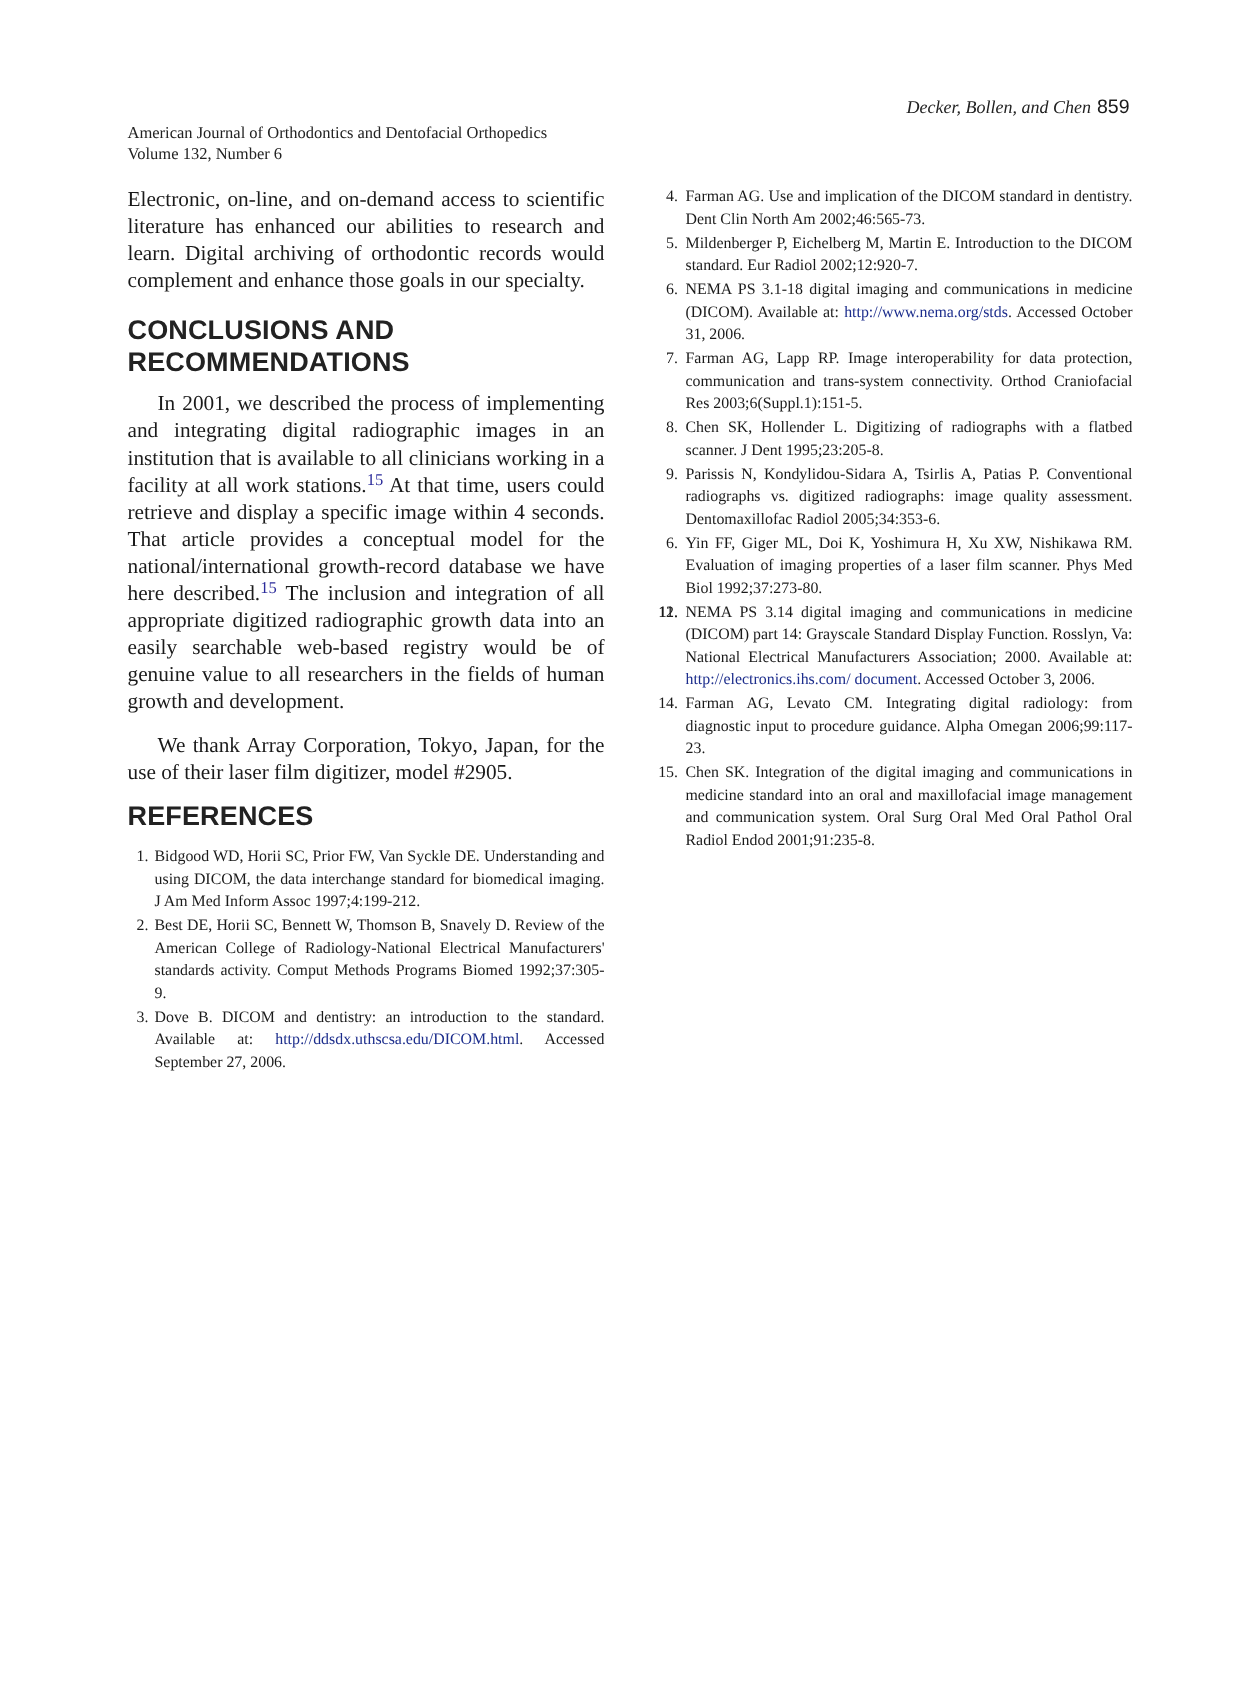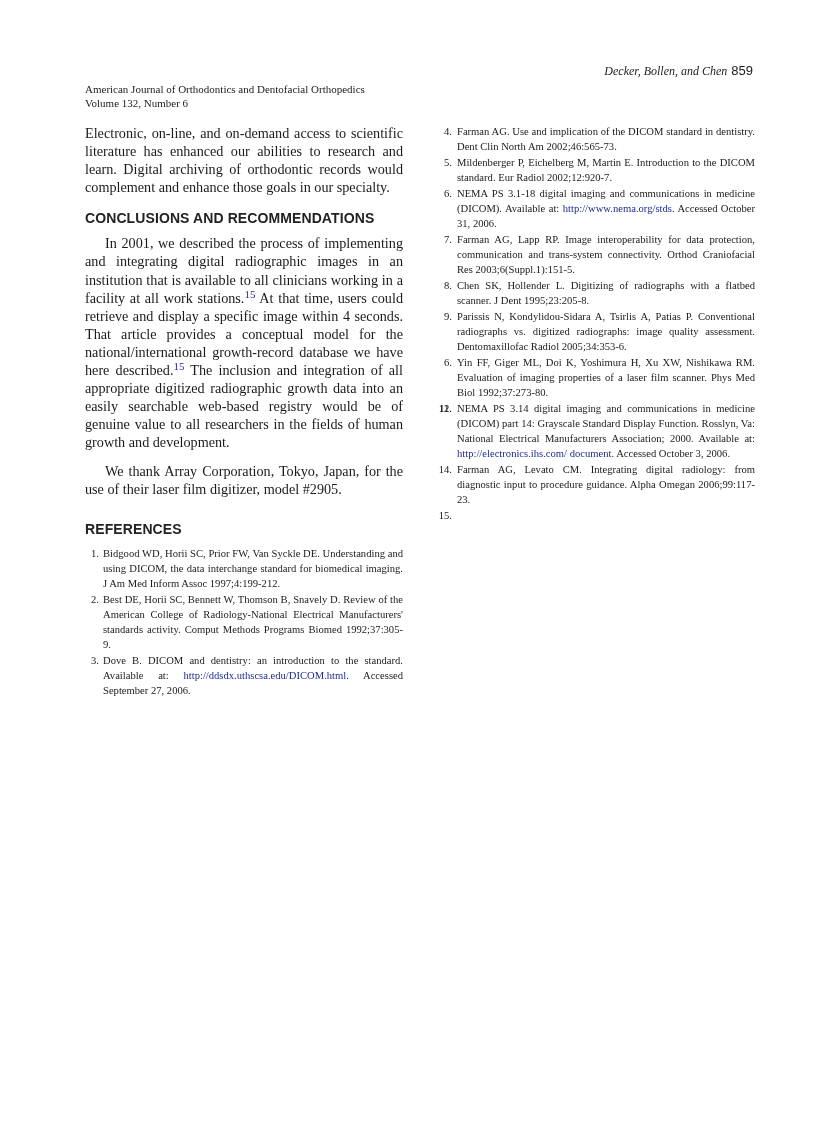--- a/index.html
+++ b/index.html
@@ -8,22 +8,22 @@
     .header-left { position: absolute; left: 0; top: 18px; font-size: 11px; line-height: 14px; color: #222; }
     .header-right { position: absolute; right: 0; top: 0; font-size: 12px; line-height: 14px; }
     .header-right .authors { font-style: italic; color: #222; margin-right: 4px; }
     .header-right .pagenum { font-family: "Liberation Sans", sans-serif; font-weight: normal; font-size: 13px; }
     .col { position: absolute; top: 124px; }
     .col-left { left: 85px; width: 318px; }
     .col-right { left: 436px; width: 319px; }
     .body-p { font-size: 14.2px; line-height: 18.1px; text-align: justify; margin: 0; hyphens: manual; }
     .body-p.indent { text-indent: 20px; }
     .body-p + .body-p { margin-top: 10px; }
-    .section-head { font-family: "Liberation Sans", sans-serif; font-weight: bold; font-size: 14px; letter-spacing: 0.1px; margin: 14px 0 8px 0; color: #222; }
-    .refs-head { margin-top: 23px; margin-bottom: 9px; }
+    .section-head { font-family: "Liberation Sans", sans-serif; font-weight: bold; font-size: 18px; letter-spacing: 0.1px; margin: 14px 0 8px 0; color: #222; }
+    .refs-head { margin-top: 10px; margin-bottom: 9px; }
     sup { font-size: 11px; line-height: 0; color: #2a2a9a; vertical-align: 5px; }
     .refs { list-style: none; margin: 0; padding: 0; }
     .ref { position: relative; padding-left: 18px; font-size: 10.6px; line-height: 15px; text-align: justify; margin-bottom: 1px; }
     .ref .num { position: absolute; left: 0; top: 0; width: 14px; text-align: right; }
     .col-right .ref { padding-left: 21px; }
     .col-right .ref .num { width: 16px; }
     a.link { color: #1c2d8c; text-decoration: none; }
   </style>
 </head>
 <body>
@@ -101,15 +101,16 @@
     <li class="ref">
       <span class="num">12.</span>
       <span>NEMA PS 3.14 digital imaging and communications in medicine (DICOM) part 14: Grayscale Standard Display Function. Rosslyn, Va: National Electrical Manufacturers Association; 2000. Available at: </span><a class="link">http://electronics.ihs.com/ document</a><span>. Accessed October 3, 2006.</span>
     </li>
     <li class="ref">
       <span class="num">14.</span>
       <span>Farman AG, Levato CM. Integrating digital radiology: from diagnostic input to procedure guidance. Alpha Omegan 2006;99:117-23.</span>
     </li>
     <li class="ref">
       <span class="num">15.</span>
+      <span>Chen SK. Integration of the digital imaging and communications in medicine standard into an oral and maxillofacial image management and communication system. Oral Surg Oral Med Oral Pathol Oral Radiol Endod 2001;91:235-8.</span>
     </li>
   </ul>
 </div>
 
 </body></html>

